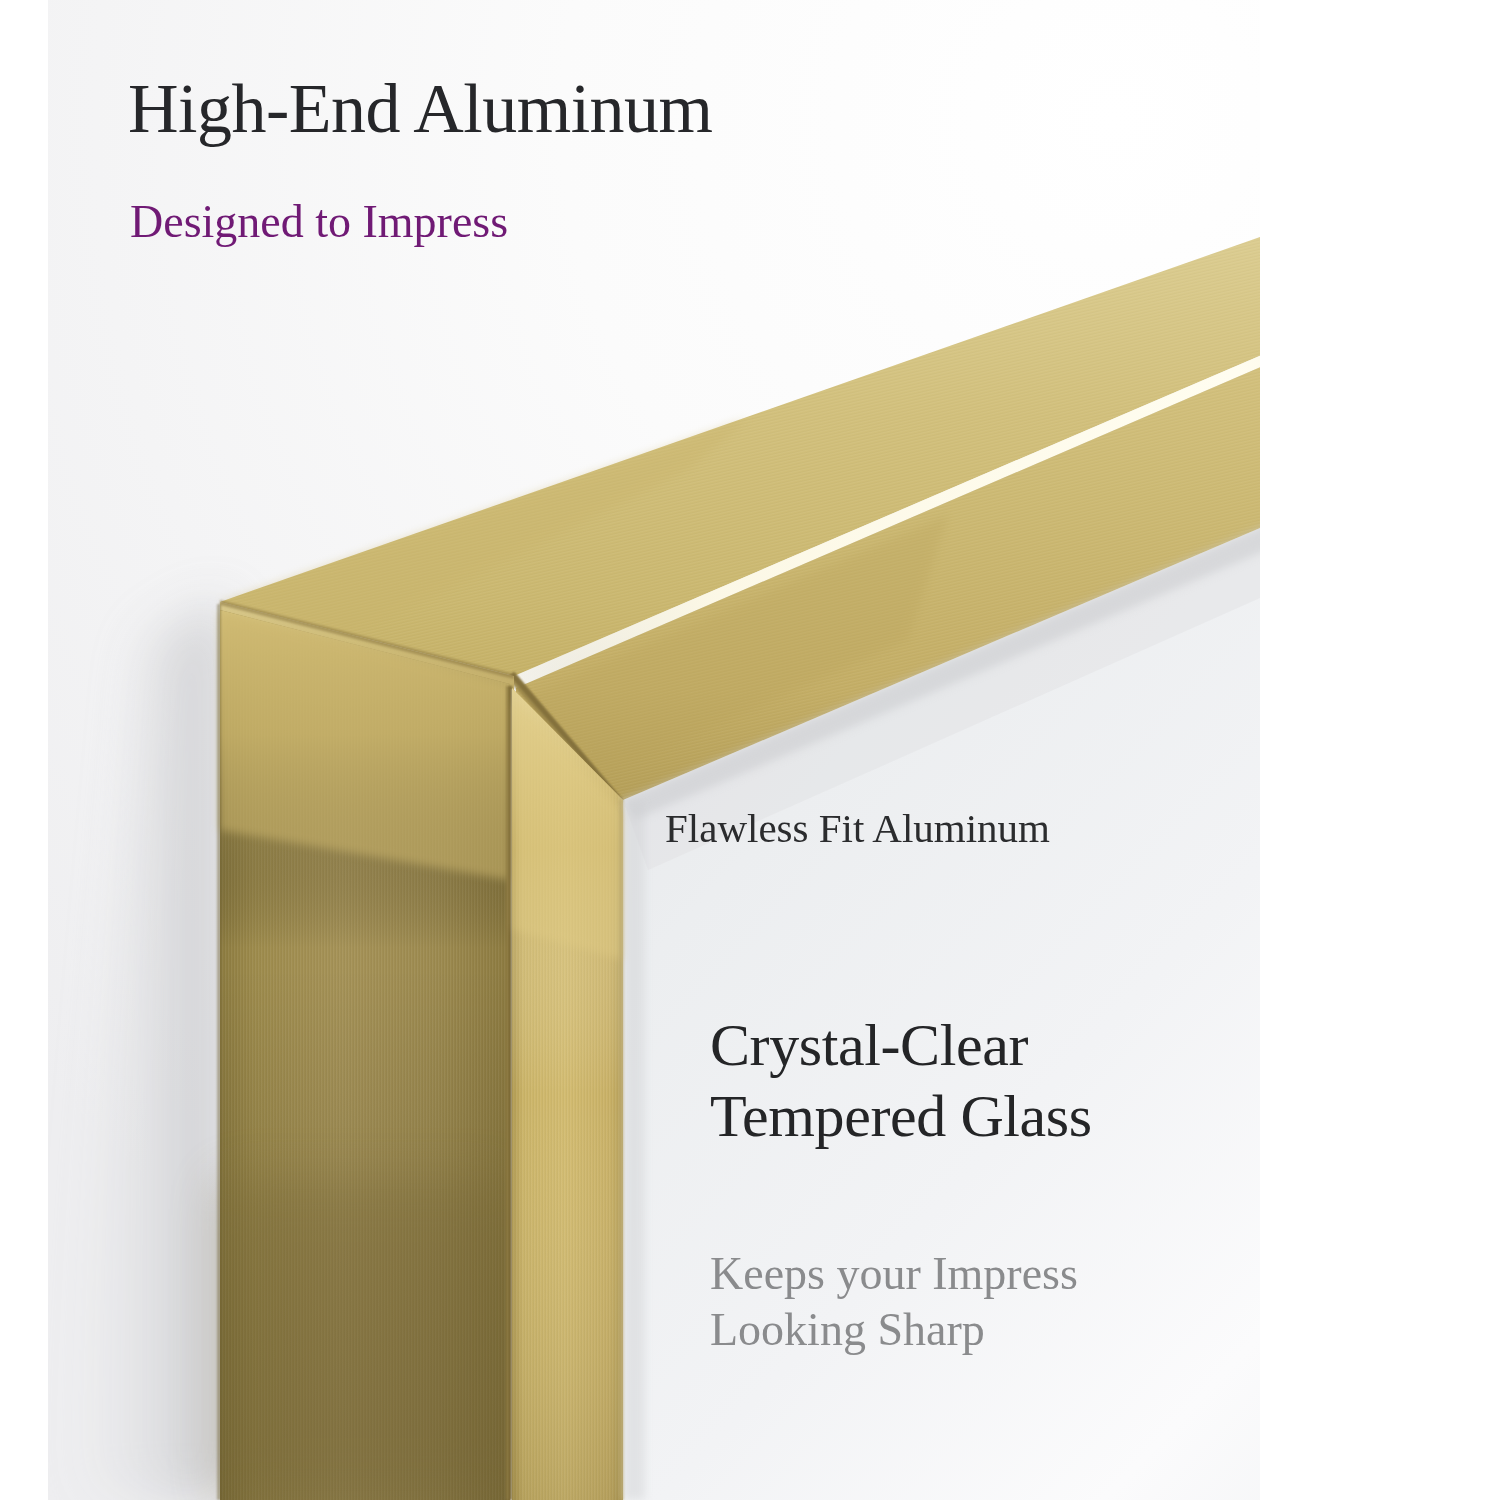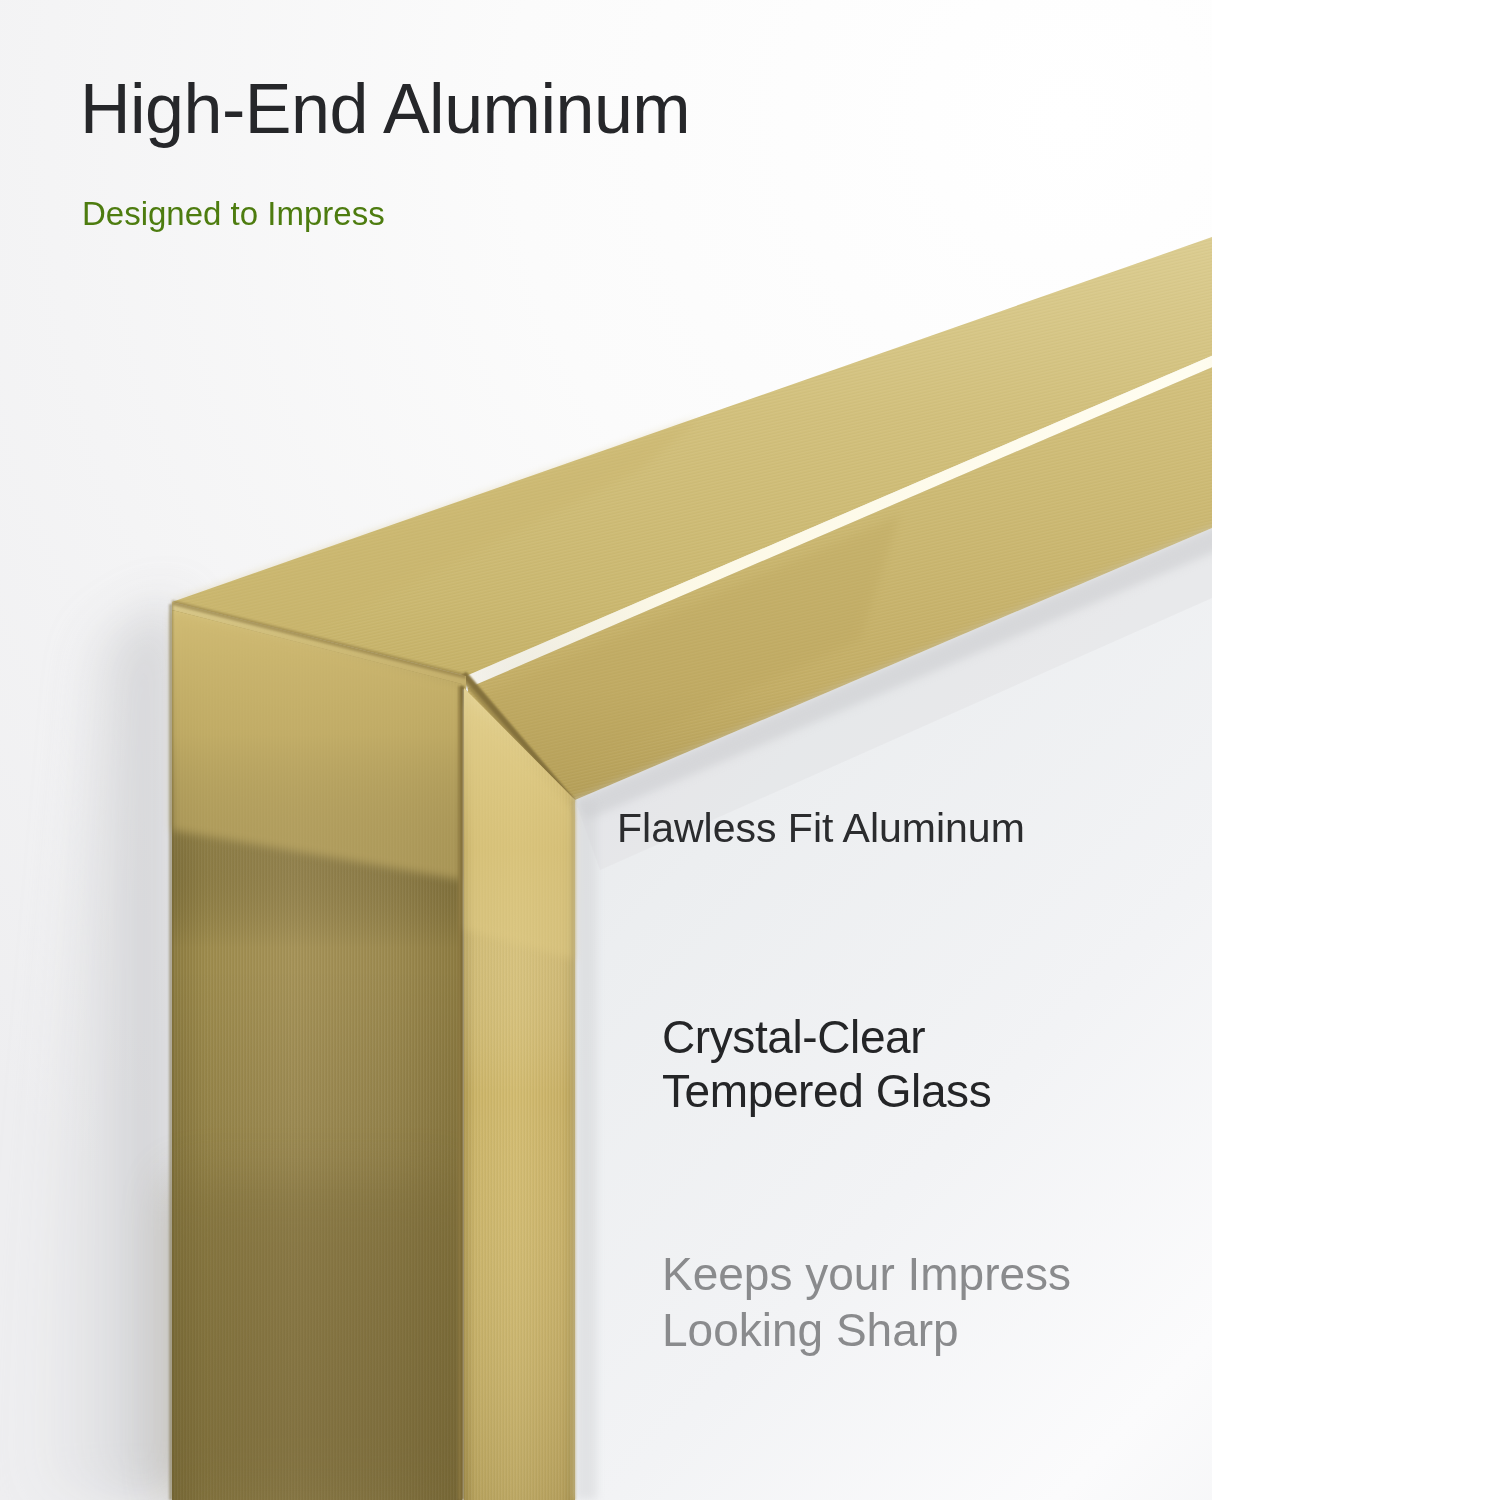--- a/index.html
+++ b/index.html
@@ -6,22 +6,23 @@
   html, body {
     margin: 0;
     padding: 0;
     background: #ffffff;
   }
   .stage {
     position: relative;
     width: 1212px;
     height: 1500px;
     overflow: hidden;
-    font-family: Liberation Sans, sans-serif;
+    font-family: Liberation Serif, serif;
     background: #f7f7f7;
+    margin-left: 48px;
   }
   
   .wall {
     position: absolute;
     inset: 0;
     background:
       radial-gradient(120% 95% at 88% 8%, #ffffff 0%, #fbfbfb 38%, #f4f4f5 70%, #eeeef0 100%);
   }
   .wall-sheen {
     position: absolute;
@@ -48,42 +49,42 @@
     line-height: 1.06;
     font-weight: 400;
     letter-spacing: -0.5px;
     color: #26272a;
     white-space: nowrap;
   }
   .subhead {
     position: absolute;
     left: 82px;
     top: 196px;
-    font-size: 33px;
+    font-size: 46px;
     line-height: 1.12;
     font-weight: 400;
     letter-spacing: 0px;
-    color: #4d7c0f;
+    color: #701a75;
     white-space: nowrap;
   }
   .corner-label {
     position: absolute;
     left: 617px;
     top: 806px;
     font-size: 41px;
     line-height: 1.1;
     font-weight: 400;
     color: #2b2c2e;
     white-space: nowrap;
   }
   .glass-title {
     position: absolute;
     left: 662px;
     top: 1010px;
-    font-size: 46px;
+    font-size: 60px;
     line-height: 1.18;
     font-weight: 400;
     letter-spacing: -0.4px;
     color: #242527;
     white-space: nowrap;
   }
   .glass-sub {
     position: absolute;
     left: 662px;
     top: 1246px;

